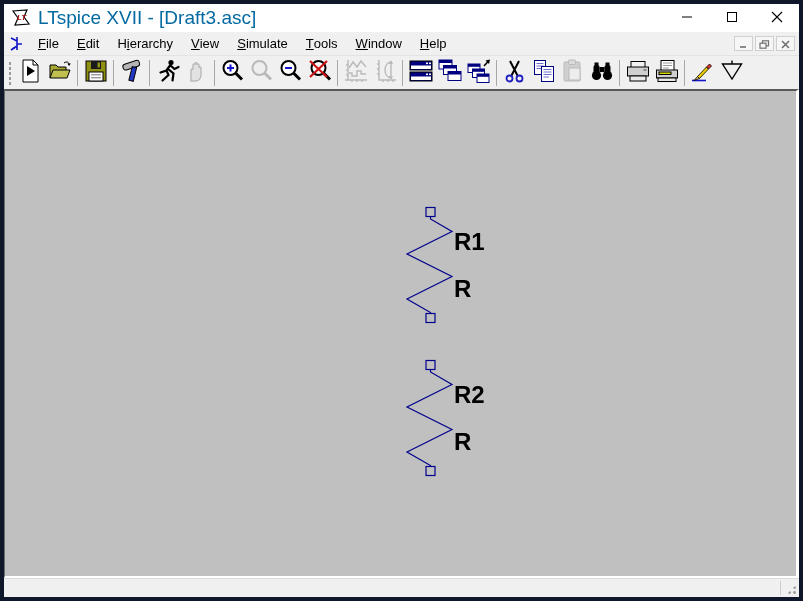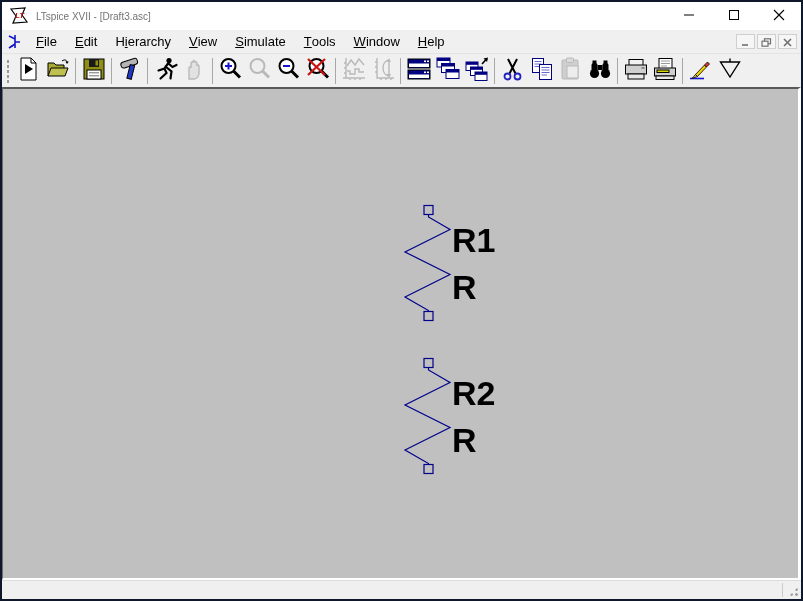--- a/index.html
+++ b/index.html
@@ -1,26 +1,26 @@
 <!DOCTYPE html>
 <html><head>
 <meta charset="utf-8">
 <style>
   html,body{margin:0;padding:0;background:#888;}
   *{box-sizing:border-box;}
   #window{
     width:803px;height:601px;position:relative;overflow:hidden;
-    border:2px solid #0f172a;background:#f0f0f0;
+    border:4px solid #0f172a;background:#f0f0f0;
     font-family:"Liberation Sans",sans-serif;
     display:flex;flex-direction:column;
   }
   
   #titlebar{height:28px;background:#ffffff;display:flex;align-items:center;flex:0 0 auto;}
   #app-icon{width:20px;height:18px;margin-left:7px;flex:0 0 auto;}
-  #title-text{font-size:10px;color:#737373;margin-left:7px;flex:1 1 auto;white-space:nowrap;}
+  #title-text{font-size:19px;color:#0369a1;margin-left:7px;flex:1 1 auto;white-space:nowrap;}
   .cap-btn{width:45px;height:28px;display:flex;align-items:center;justify-content:center;flex:0 0 auto;}
   
   #menubar{height:24px;background:#f0f0f0;display:flex;align-items:center;flex:0 0 auto;border-bottom:1px solid #e3e3e3;}
   #child-icon{width:22px;height:18px;margin-left:3px;flex:0 0 auto;}
   #menu-items{display:flex;align-items:center;height:100%;}
   .menu-item{font-size:13px;color:#000;padding:0 9px;height:100%;display:flex;align-items:center;cursor:default;}
   .menu-item u{text-decoration:underline;}
   #mdi-buttons{margin-left:auto;display:flex;align-items:center;margin-right:4px;}
   .mdi-btn{width:19px;height:15px;border:1px solid #cfcfcf;background:#f6f6f6;margin-left:2px;display:flex;align-items:center;justify-content:center;}
   
@@ -29,21 +29,21 @@
   .tb-btn{width:29px;height:29px;display:flex;align-items:center;justify-content:center;flex:0 0 auto;}
   .tb-sep{width:1px;height:26px;background:#a8a8a8;margin:0 3px;flex:0 0 auto;}
   
   #canvas{
     flex:1 1 auto;position:relative;background:#c0c0c0;
     border-top:2px solid #585858;border-left:1px solid #6e6e6e;
     border-right:3px solid #ffffff;border-bottom:2px solid #ffffff;
     overflow:hidden;
   }
   .component{position:absolute;}
-  .comp-label{position:absolute;font-weight:bold;font-size:34px;line-height:32px;color:#000;font-family:"Liberation Sans",sans-serif;white-space:nowrap;}
+  .comp-label{position:absolute;font-weight:bold;font-size:24px;line-height:32px;color:#000;font-family:"Liberation Sans",sans-serif;white-space:nowrap;}
   
   #statusbar{height:19px;background:#f0f0f0;border-top:1px solid #dcdcdc;display:flex;align-items:center;flex:0 0 auto;position:relative;}
   #status-text{font-size:11px;color:#333;margin-left:6px;flex:1 1 auto;}
   #status-sep{position:absolute;right:18px;top:2px;bottom:2px;width:1px;background:#cccccc;}
   #resize-grip{position:absolute;right:1px;bottom:1px;width:13px;height:13px;
     background-image:radial-gradient(#a0a0a0 1.3px, transparent 1.5px);
     background-size:5px 5px;background-position:2px 2px;
     clip-path:polygon(100% 0,100% 100%,0 100%);}
 </style>
 </head>

